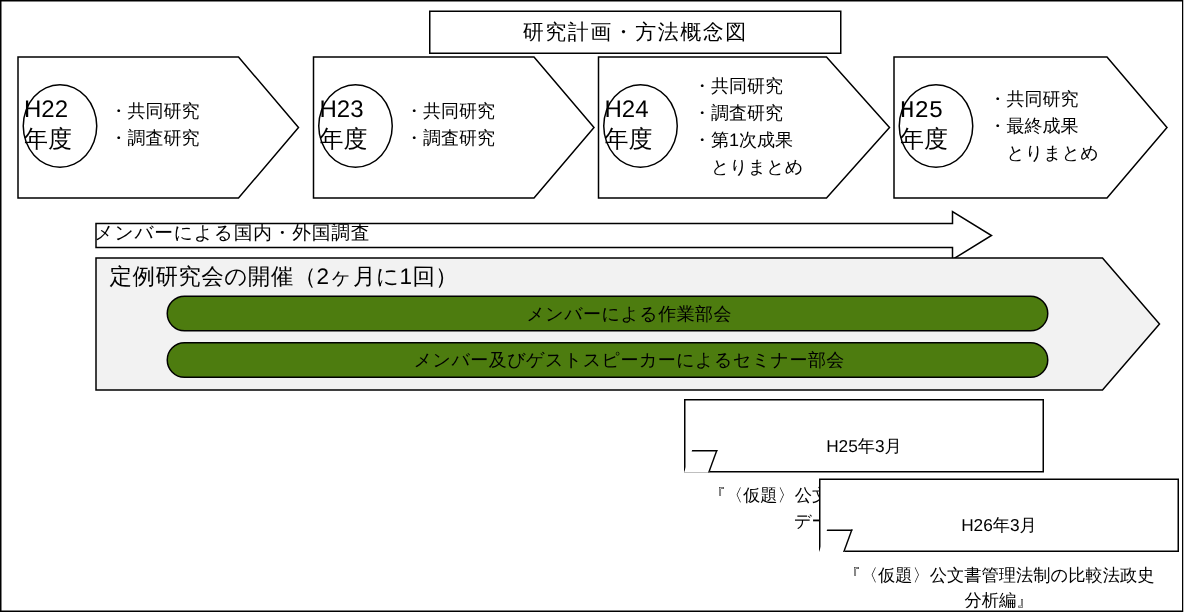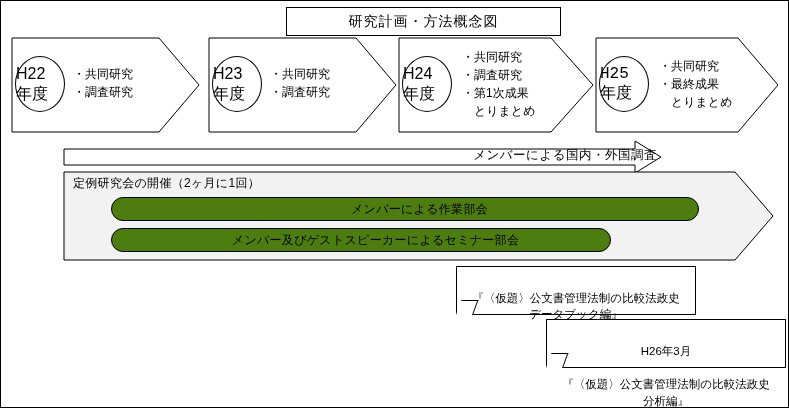--- a/index.html
+++ b/index.html
@@ -44,21 +44,21 @@
   }
 
   
   .survey-text {
     font-size: 12.5px;
     letter-spacing: 0.5px;
   }
 
   
   .panel-label {
-    font-size: 12px;
+    font-size: 15px;
     letter-spacing: 0.3px;
   }
   .rounded-bar {
     border: 1px solid #000;
     border-radius: 12px;
     background: #4d7c0f;
     display: flex; align-items: center; justify-content: center;
     font-size: 12px;
     letter-spacing: 0.3px;
     padding-left: 29px;
@@ -123,32 +123,33 @@
   </svg>
   <div class="abs year-ellipse" style="left:598px; top:55px; width:50px; height:56px;font-family:Liberation Mono, monospace;">H25
 年度</div>
   <div class="abs year-items" style="left:658px; top:56px; width:120px;">・共同研究
 ・最終成果
 　とりまとめ</div>
 
   <svg class="abs arrow-svg" style="left:62px; top:139px;" width="600" height="34">
     <polygon points="1,9 572,9 572,1 598,17 572,33 572,25 1,25" fill="#ffffff" stroke="#000000" stroke-width="1"></polygon>
   </svg>
-  <div class="abs survey-text" style="left:76px; top:146px; width:580px; text-align:right;padding-left:32px;">メンバーによる国内・外国調査</div>
+  <div class="abs survey-text" style="left:62px; top:146px; width:580px; text-align:left;">メンバーによる国内・外国調査</div>
 
   <svg class="abs arrow-svg" style="left:62px; top:170px;" width="712" height="90">
     <polygon points="1,1 672,1 672,1 710,45 672,89 1,89" fill="#f2f2f2" stroke="#000000" stroke-width="1"></polygon>
   </svg>
   <div class="abs panel-label" style="left:72px; top:174px; width:260px;">定例研究会の開催（2ヶ月に1回）</div>
 
   <div class="abs rounded-bar" style="left:110px; top:196px; width:588px; height:24px;">メンバーによる作業部会</div>
-  <div class="abs rounded-bar" style="left:110px; top:227px; width:500px; height:24px;">メンバー及びゲストスピーカーによるセミナー部会</div>
+  <div class="abs rounded-bar" style="left:110px; top:227px; width:588px; height:24px;">メンバー及びゲストスピーカーによるセミナー部会</div>
 
   <div class="abs" style="left:455px; top:265px; width:240px; height:49px;">
     <div class="note-box" style="position:absolute; inset:0;">
+      <div>H25年3月</div>
       <div>『〈仮題〉公文書管理法制の比較法政史
 データブック編』</div>
     </div>
     <div class="note-fold"></div>
   </div>
 
   <div class="abs" style="left:545px; top:318px; width:240px; height:49px;">
     <div class="note-box" style="position:absolute; inset:0;">
       <div>H26年3月</div>
       <div>『〈仮題〉公文書管理法制の比較法政史

